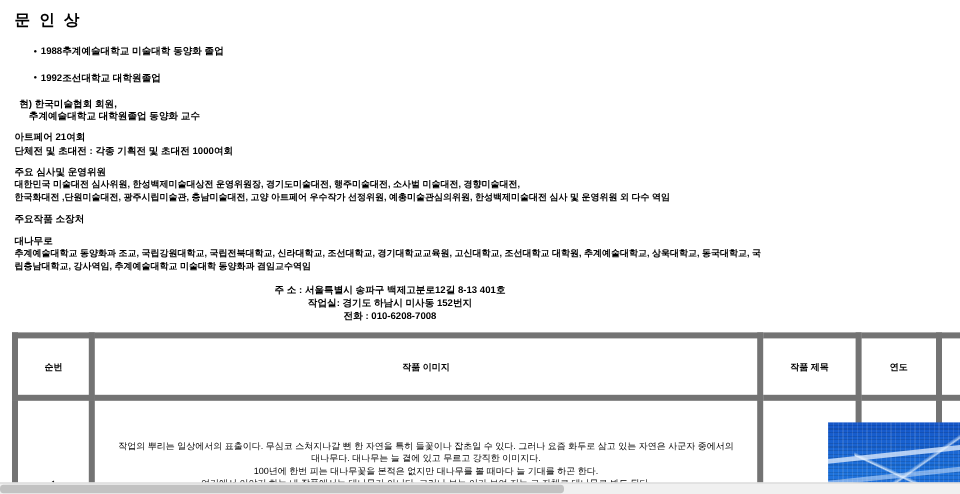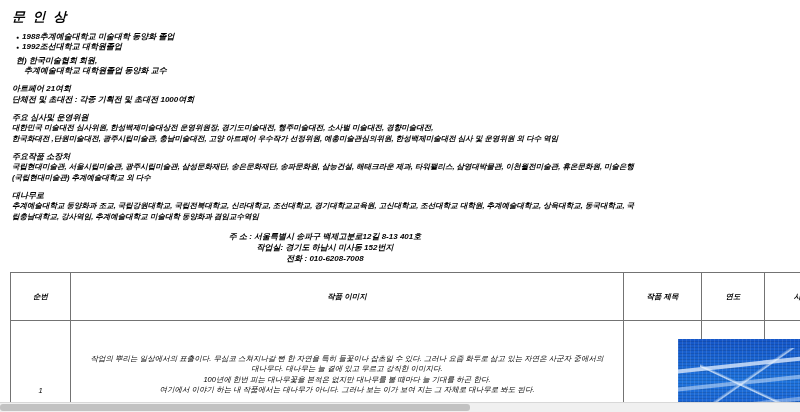--- a/index.html
+++ b/index.html
@@ -13,38 +13,37 @@
     font-family: "Liberation Sans", sans-serif;
     color: #000000;
     overflow: hidden;
   }
   .page {
     position: relative;
     width: 648px;
     height: 412px;
     box-sizing: border-box;
     padding: 6px 10px 0 10px;
-    font-style: italic;
   }
   .doc-title {
     font-size: 13px;
     font-weight: bold;
     letter-spacing: 2px;
     margin: 2px 0 6px 2px;
   }
   .bullet-list {
     margin: 0 0 4px 6px;
     padding: 0;
     list-style: none;
   }
   .bullet-list li {
     font-size: 8px;
     font-weight: bold;
     line-height: 10px;
-    margin: 0;
+    margin: 12px;
   }
   .bullet-list li::before {
     content: "\25CF";
     font-size: 5px;
     vertical-align: middle;
     margin-right: 3px;
   }
   .plain-line {
     font-size: 8px;
     font-weight: bold;
@@ -80,21 +79,21 @@
     margin-left: 2px;
   }
   
   table.works {
     margin-top: 8px;
     border-collapse: collapse;
     width: 779px;
     table-layout: fixed;
   }
   table.works th, table.works td {
-    border: 1px solid #737373;
+    border: 5px solid #737373;
     font-size: 7.5px;
     text-align: center;
     vertical-align: middle;
     padding: 16px;
   }
   table.works thead th {
     height: 15px;
     font-weight: bold;
     background: #ffffff;
   }
@@ -193,21 +192,20 @@
   </div>
 
   <div class="section">
     <div class="section-head">주요 심사및 운영위원</div>
     <div class="section-line">대한민국 미술대전 심사위원,   한성백제미술대상전 운영위원장, 경기도미술대전, 행주미술대전, 소사벌 미술대전, 경향미술대전,</div>
     <div class="section-line">한국화대전 ,단원미술대전, 광주시립미술관, 충남미술대전, 고양 아트페어 우수작가 선정위원, 예총미술관심의위원, 한성백제미술대전 심사 및 운영위원 외 다수 역임</div>
   </div>
 
   <div class="section">
     <div class="section-head">주요작품 소장처</div>
-    <div class="section-line">국립현대미술관, 서울시립미술관, 광주시립미술관, 삼성문화재단, 송은문화재단, 송파문화원, 삼능건설, 해태크라운 제과, 타워팰리스, 삼영대박물관, 이천월전미술관, 휴온문화원, 미술은행(국립현대미술관) 추계예술대학교 외 다수</div>
   </div>
 
   <div class="section">
     <div class="section-head">대나무로</div>
     <div class="section-line">추계예술대학교 동양화과 조교, 국립강원대학교, 국립전북대학교, 신라대학교, 조선대학교, 경기대학교교육원, 고신대학교, 조선대학교 대학원, 추계예술대학교, 상욱대학교, 동국대학교, 국립충남대학교, 강사역임, 추계예술대학교 미술대학 동양화과 겸임교수역임</div>
   </div>
 
   <div class="addr-block">
     <div class="addr-line">주 소 : 서울특별시 송파구 백제고분로12길 8-13 401호</div>
     <div class="addr-line">작업실: 경기도 하남시 미사동 152번지</div>

